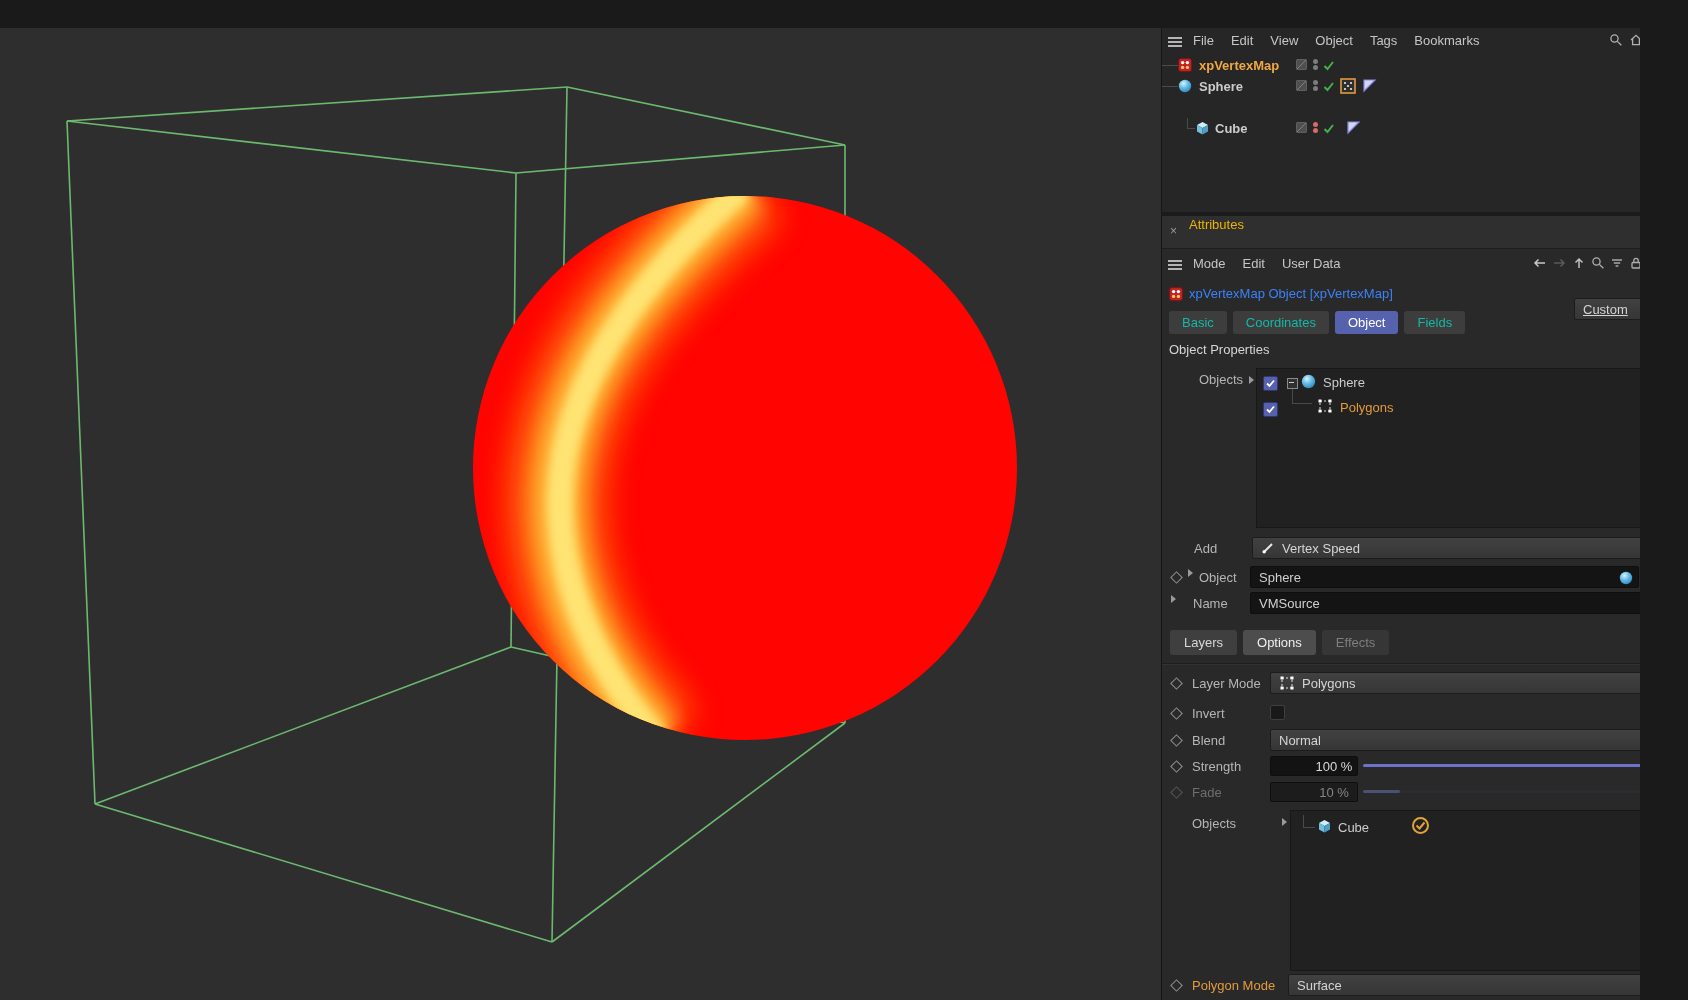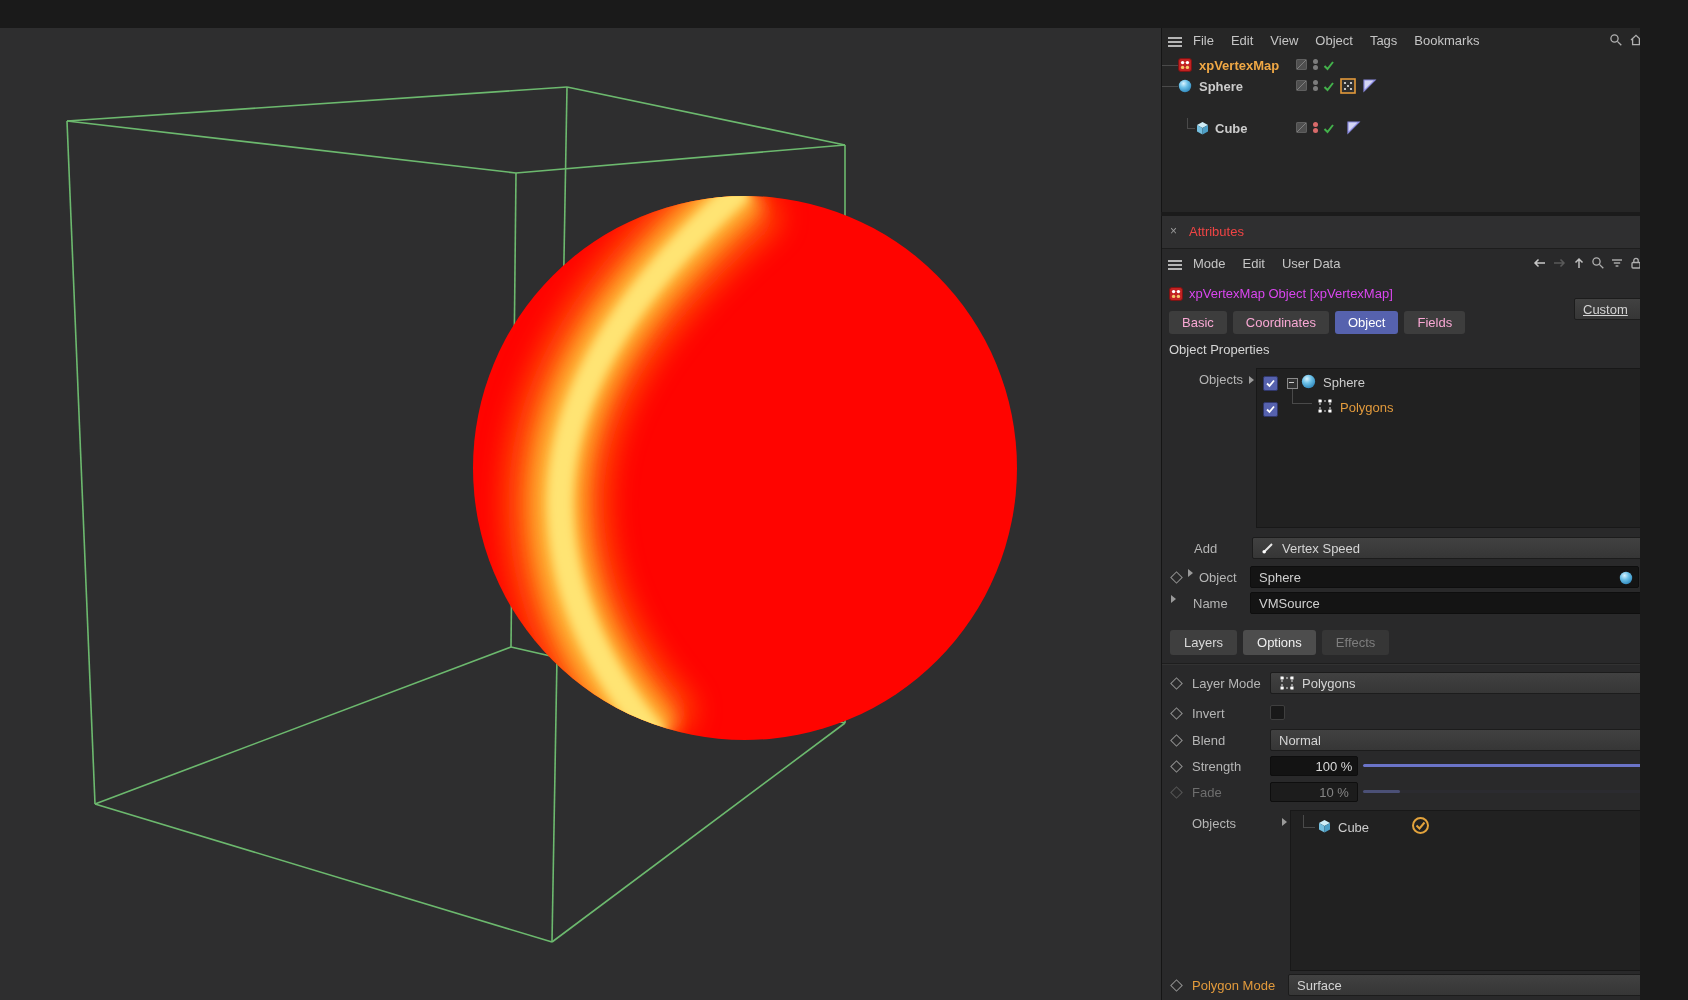--- a/index.html
+++ b/index.html
@@ -29,35 +29,35 @@
                 background:linear-gradient(135deg,transparent 45%,#808080 45%,#808080 55%,transparent 55%);}
   .dots{position:absolute;left:151px;top:2px;width:6px;height:16px;}
   .dots i{display:block;width:5px;height:5px;border-radius:50%;background:#7c7c7c;margin:1.5px 0;}
   .dots.red i{background:#d96a6a;}
   .treeline{position:absolute;background:#4a4a4a;}
   .expander{position:absolute;width:9px;height:9px;background:#303030;border:1px solid #8a8a8a;}
   .expander i{position:absolute;left:1px;top:3px;width:5px;height:1px;background:#cfcfcf;}
   
   #attr-header{left:0;top:0;width:527px;height:32px;background:#2f2f30;border-bottom:1px solid #1d1d1d;}
   #attr-header .x{position:absolute;left:8px;top:8px;color:#9a9a9a;font-size:12px;}
-  #attr-header .t{position:absolute;left:27px;top:8px;color:#ef4444;}
+  #attr-header .t{position:absolute;left:27px;top:1px;color:#eab308;}
   #attr-menu{left:0;top:32px;width:527px;height:30px;}
   .title-row{left:0;top:65px;width:527px;height:26px;}
   .dd, .field, .valbox{box-sizing:border-box;border-radius:2px;padding-left:40px;}
   .dd{position:absolute;height:22px;background:linear-gradient(#414141,#363636);border:1px solid #1c1c1c;
       display:flex;align-items:center;padding-left:8px;color:#d4d4d4;}
   .dd .caret{position:absolute;right:6px;top:9px;width:0;height:0;border-left:4px solid transparent;
              border-right:4px solid transparent;border-top:5px solid #a0a0a0;}
   .dd .sep{position:absolute;right:20px;top:2px;bottom:2px;width:1px;background:#2a2a2a;}
   .field{position:absolute;height:22px;background:#141414;border:1px solid #0e0e0e;display:flex;align-items:center;
          padding-left:8px;color:#d0d0d0;}
   .valbox{position:absolute;height:20px;background:#131313;border:1px solid #0e0e0e;color:#d8d8d8;
           text-align:center;line-height:20px;}
   .tabs{position:absolute;display:flex;gap:6px;}
-  .tab{height:23px;line-height:23px;padding:0 13px;background:#3d3d3d;border-radius:3px;color:#f9a8d4;}
+  .tab{height:23px;line-height:23px;padding:0 13px;background:#3d3d3d;border-radius:3px;color:#14b8a6;}
   .tab.active{background:#5662ae;color:#ffffff;}
   .subtab{height:25px;line-height:25px;padding:0 14px;background:#3f3f3f;border-radius:3px;color:#d8d8d8;}
   .subtab.hl{background:#4d4d4d;color:#efefef;}
   .subtab.dim{background:#363636;color:#7e7e7e;}
   .albl{position:absolute;color:#b5b5b5;white-space:nowrap;}
   .albl.orange{color:#e29a3c;}
   .albl.dim{color:#6e6e6e;}
   .dia{position:absolute;width:7px;height:7px;border:1px solid #909090;transform:rotate(45deg);}
   .dia.dim{border-color:#565656;}
   .chev{position:absolute;width:0;height:0;border-top:4px solid transparent;border-bottom:4px solid transparent;
@@ -304,21 +304,21 @@
     </div>
 
     <div class="abs title-row">
       <svg class="abs" style="left:7px;top:6px;" width="14" height="14" viewBox="0 0 14 14">
         <rect x="0.5" y="0.5" width="13" height="13" rx="2.5" fill="#c32222" stroke="#7e1414"></rect>
         <circle cx="4.6" cy="4.6" r="1.7" fill="#ffffff"></circle>
           <circle cx="9.4" cy="4.6" r="1.7" fill="#ffffff"></circle>
         <circle cx="4.6" cy="9.4" r="1.7" fill="#f6c96a"></circle>
           <circle cx="9.4" cy="9.4" r="1.7" fill="#f6c96a"></circle>
       </svg>
-      <span class="abs" style="left:27px;top:5px;color:#d946ef;">xpVertexMap Object [xpVertexMap]</span>
+      <span class="abs" style="left:27px;top:5px;color:#3b82f6;">xpVertexMap Object [xpVertexMap]</span>
       <div class="dd" style="left:412px;width:109px;top:17px;text-decoration:underline;">
         <span>Custom</span>
         <span class="sep"></span>
           <span class="caret"></span>
       </div>
     </div>
 
     <div class="tabs" style="left:7px;top:95px;">
       <span class="tab">Basic</span>
       <span class="tab">Coordinates</span>

